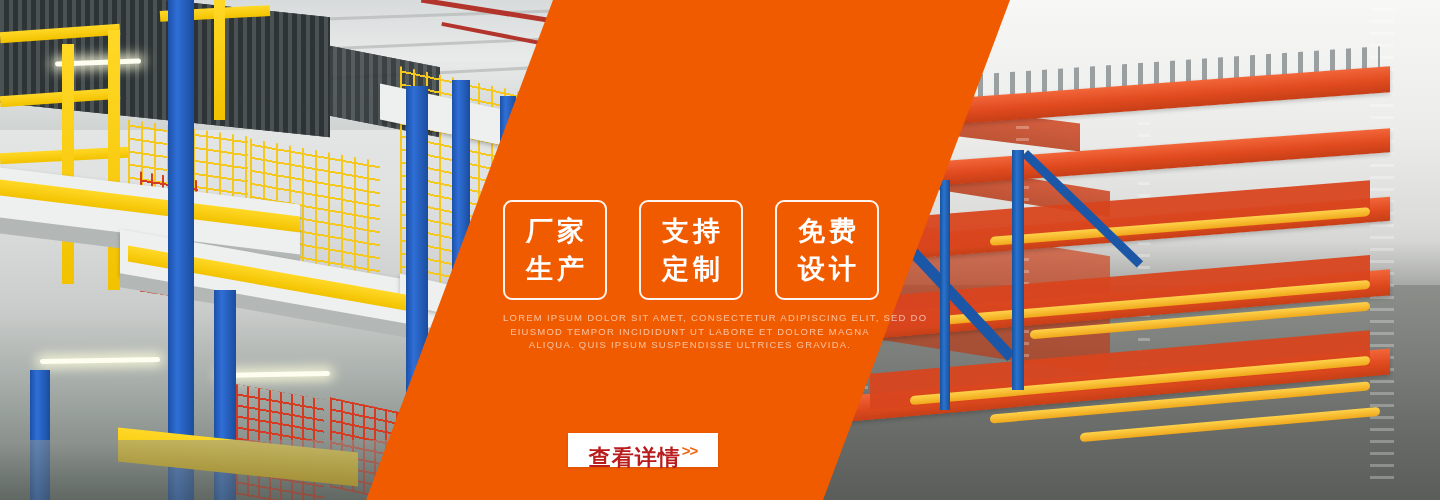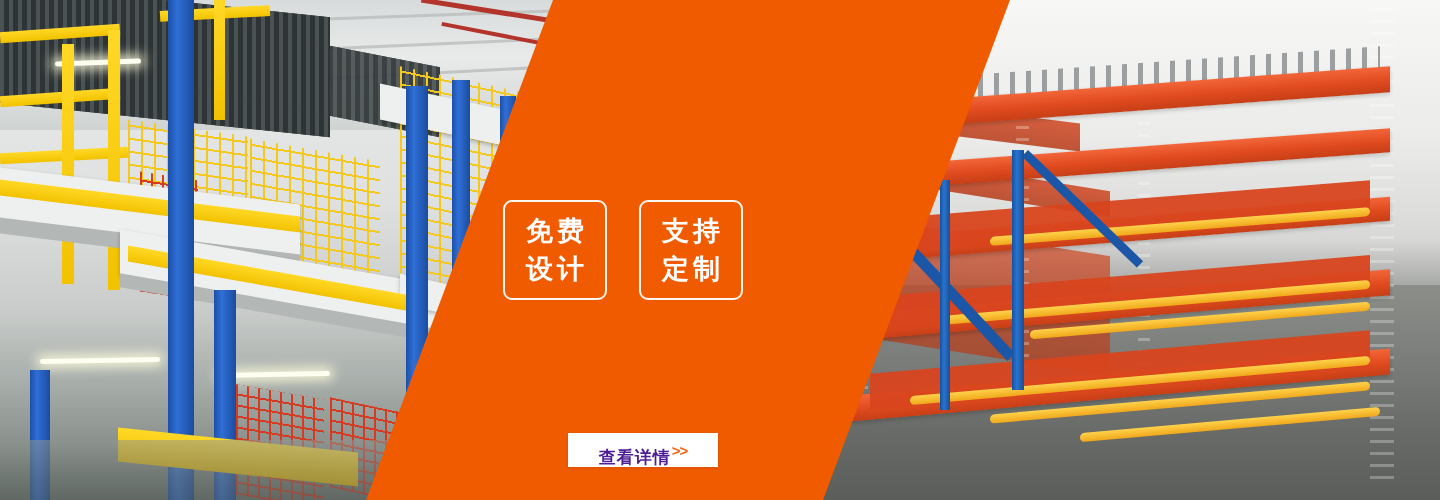--- a/index.html
+++ b/index.html
@@ -91,21 +91,21 @@
 
   .lorem{ position:absolute; left:503px; top:311px; width:374px;
     text-align:center; font-size:9.5px; line-height:13.6px;
     color:rgba(255,255,255,.62); letter-spacing:1.25px; }
   .lorem div{ white-space:nowrap; }
 
   .cta{ position:absolute; left:568px; top:433px; width:150px; height:34px;
     background:#ffffff; border:none; display:flex; align-items:center;
     justify-content:center; cursor:pointer;
     box-shadow:0 1px 3px rgba(90,30,0,.18); }
-  .cta .cta-label{ font-size:17px; font-weight:bold; color:#4c1d95;
+  .cta .cta-label{ font-size:22px; font-weight:bold; color:#b91c1c;
     letter-spacing:1px; white-space:nowrap;margin-top:15px; }
   .cta .cta-arrow{ font-size:15px; font-weight:bold; color:#f0640f;
     margin-left:1px; letter-spacing:-1px; }
 </style>
 </head>
 <body>
 
 <div class="banner">
 
   <div class="photo-left">
@@ -211,29 +211,38 @@
   </div>
 
   <div class="panel"></div>
 
   <div class="content">
 
 
 
     <div class="badges">
       <div class="badge">
-        <span>免费</span>
-        <span>设计</span>
+        <span>厂家</span>
+        <span>生产</span>
       </div>
       <div class="badge">
         <span>支持</span>
         <span>定制</span>
       </div>
-    </div>
-
+      <div class="badge">
+        <span>免费</span>
+        <span>设计</span>
+      </div>
+    </div>
+
+    <div class="lorem">
+      <div>LOREM IPSUM DOLOR SIT AMET, CONSECTETUR ADIPISCING ELIT, SED DO</div>
+      <div>EIUSMOD TEMPOR INCIDIDUNT UT LABORE ET DOLORE MAGNA</div>
+      <div>ALIQUA. QUIS IPSUM SUSPENDISSE ULTRICES GRAVIDA.</div>
+    </div>
 
     <div class="cta">
       <span class="cta-label">查看详情</span>
       <span class="cta-arrow">&gt;&gt;</span>
     </div>
 
   </div>
 </div>
 
 </body></html>

